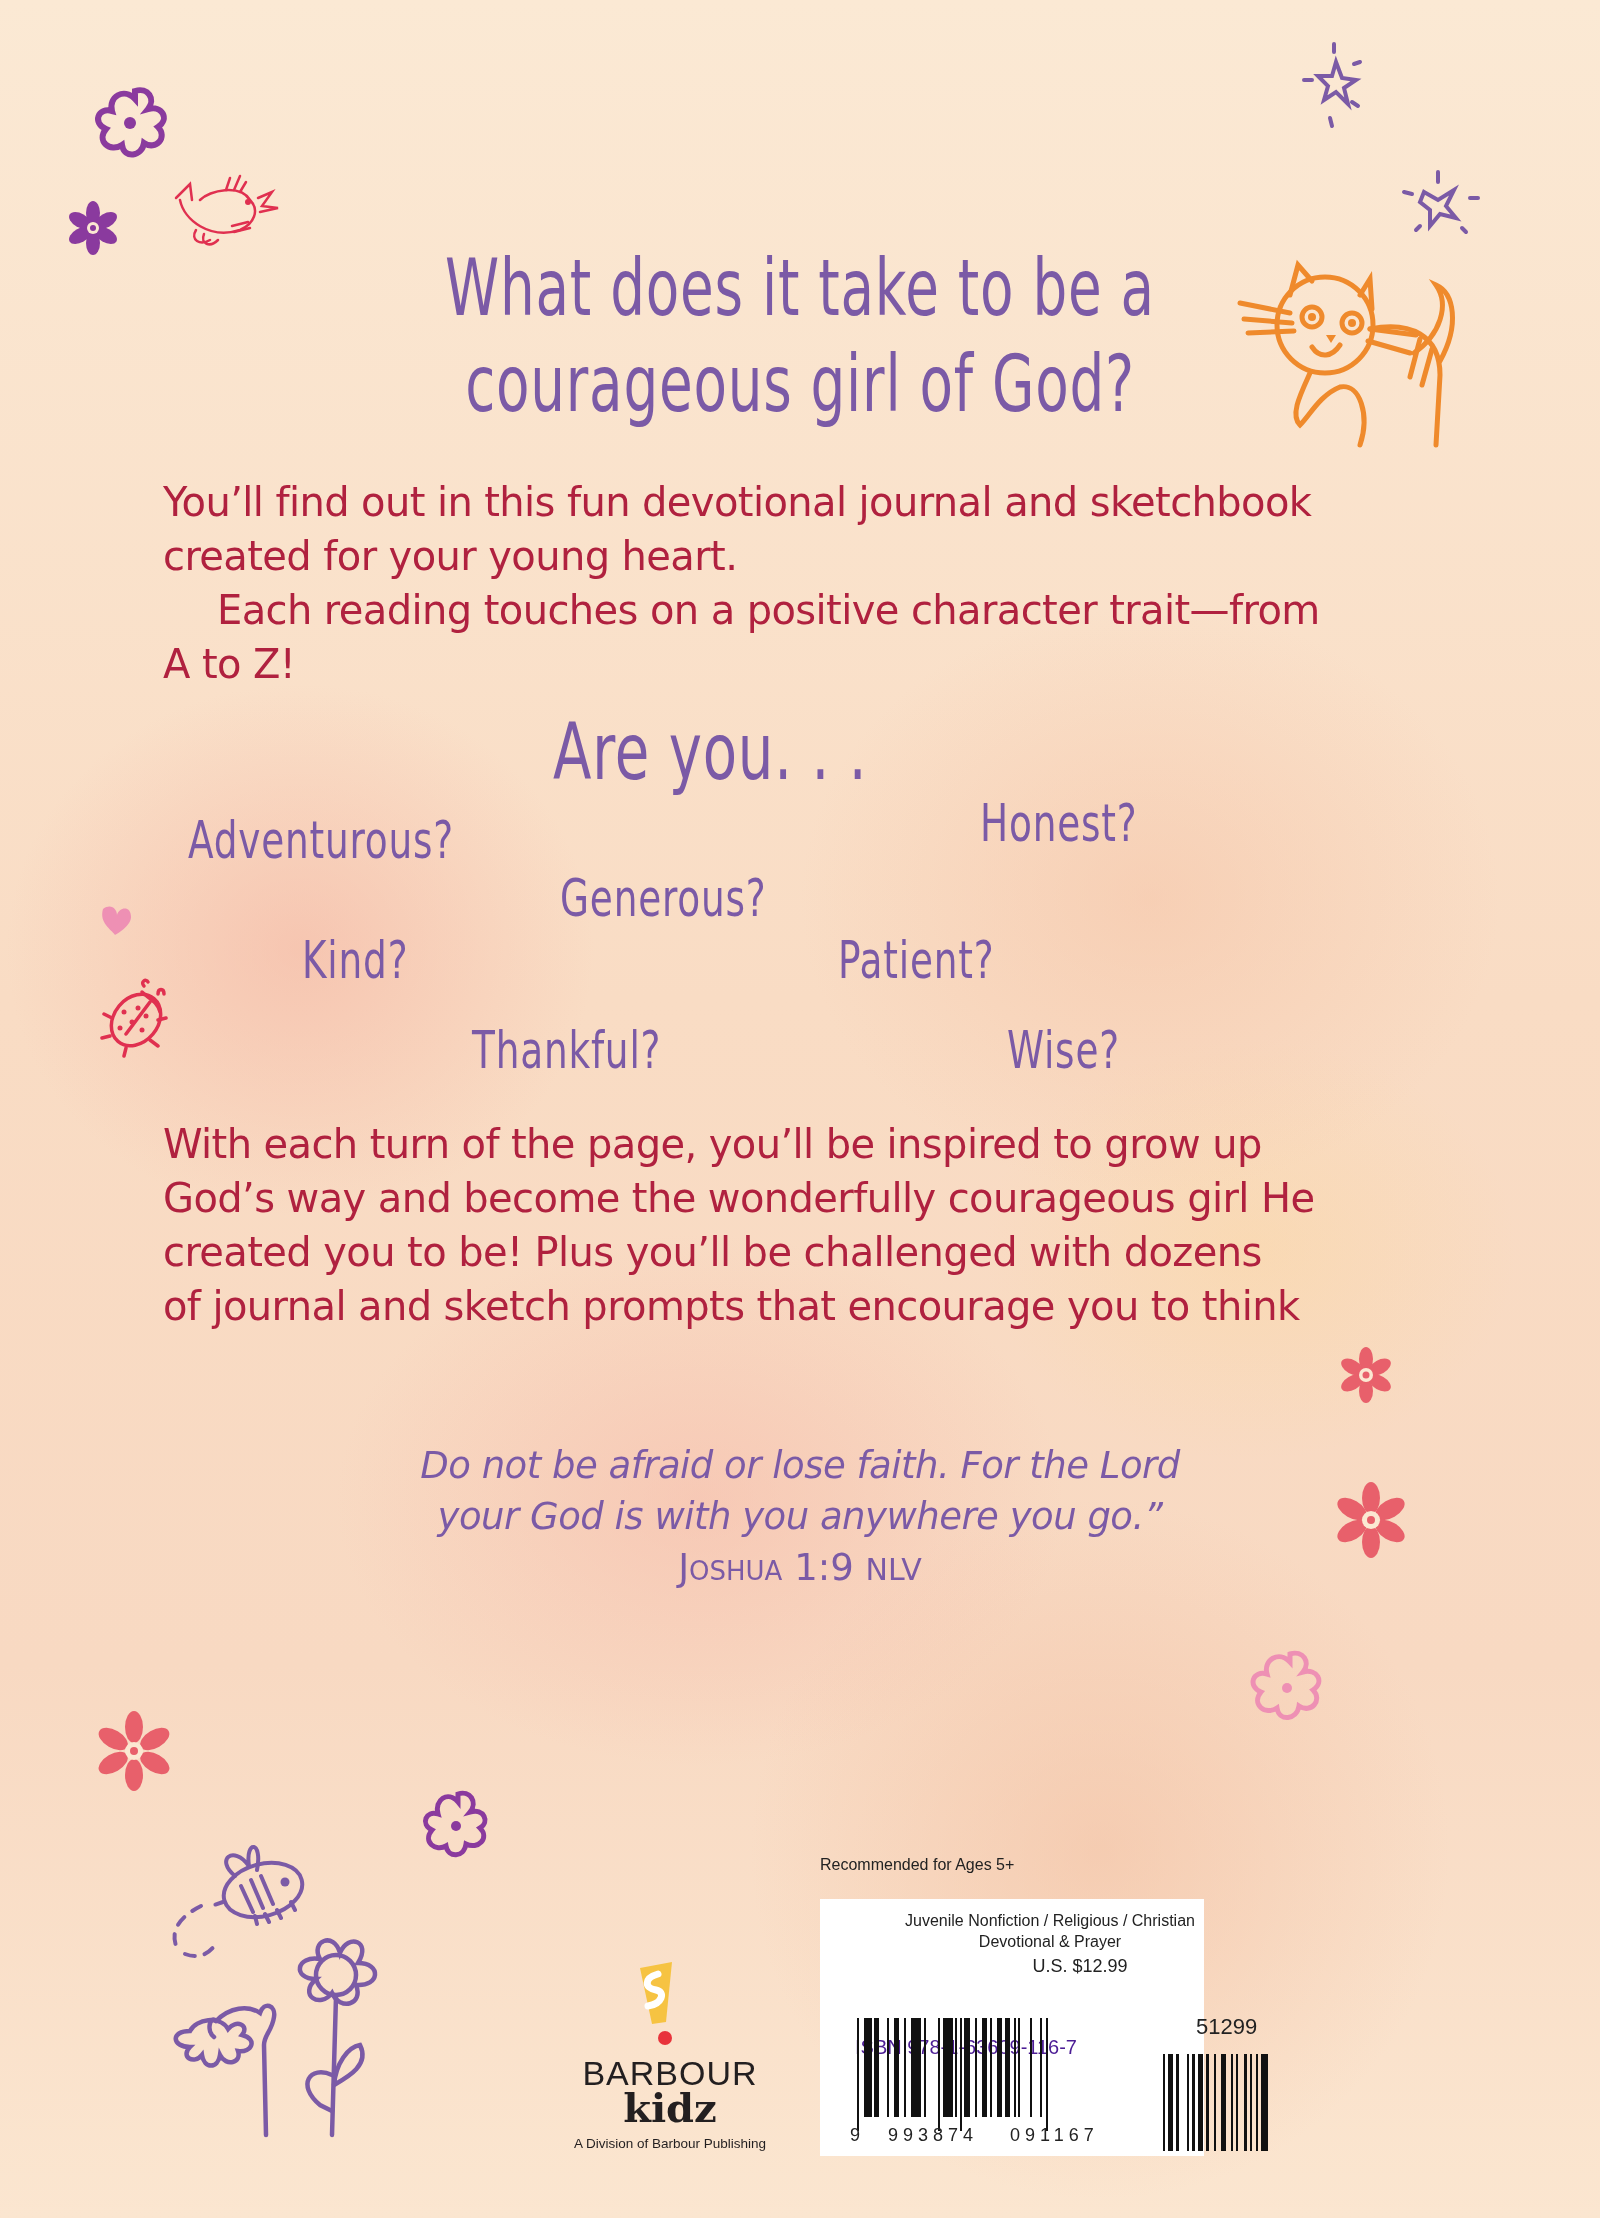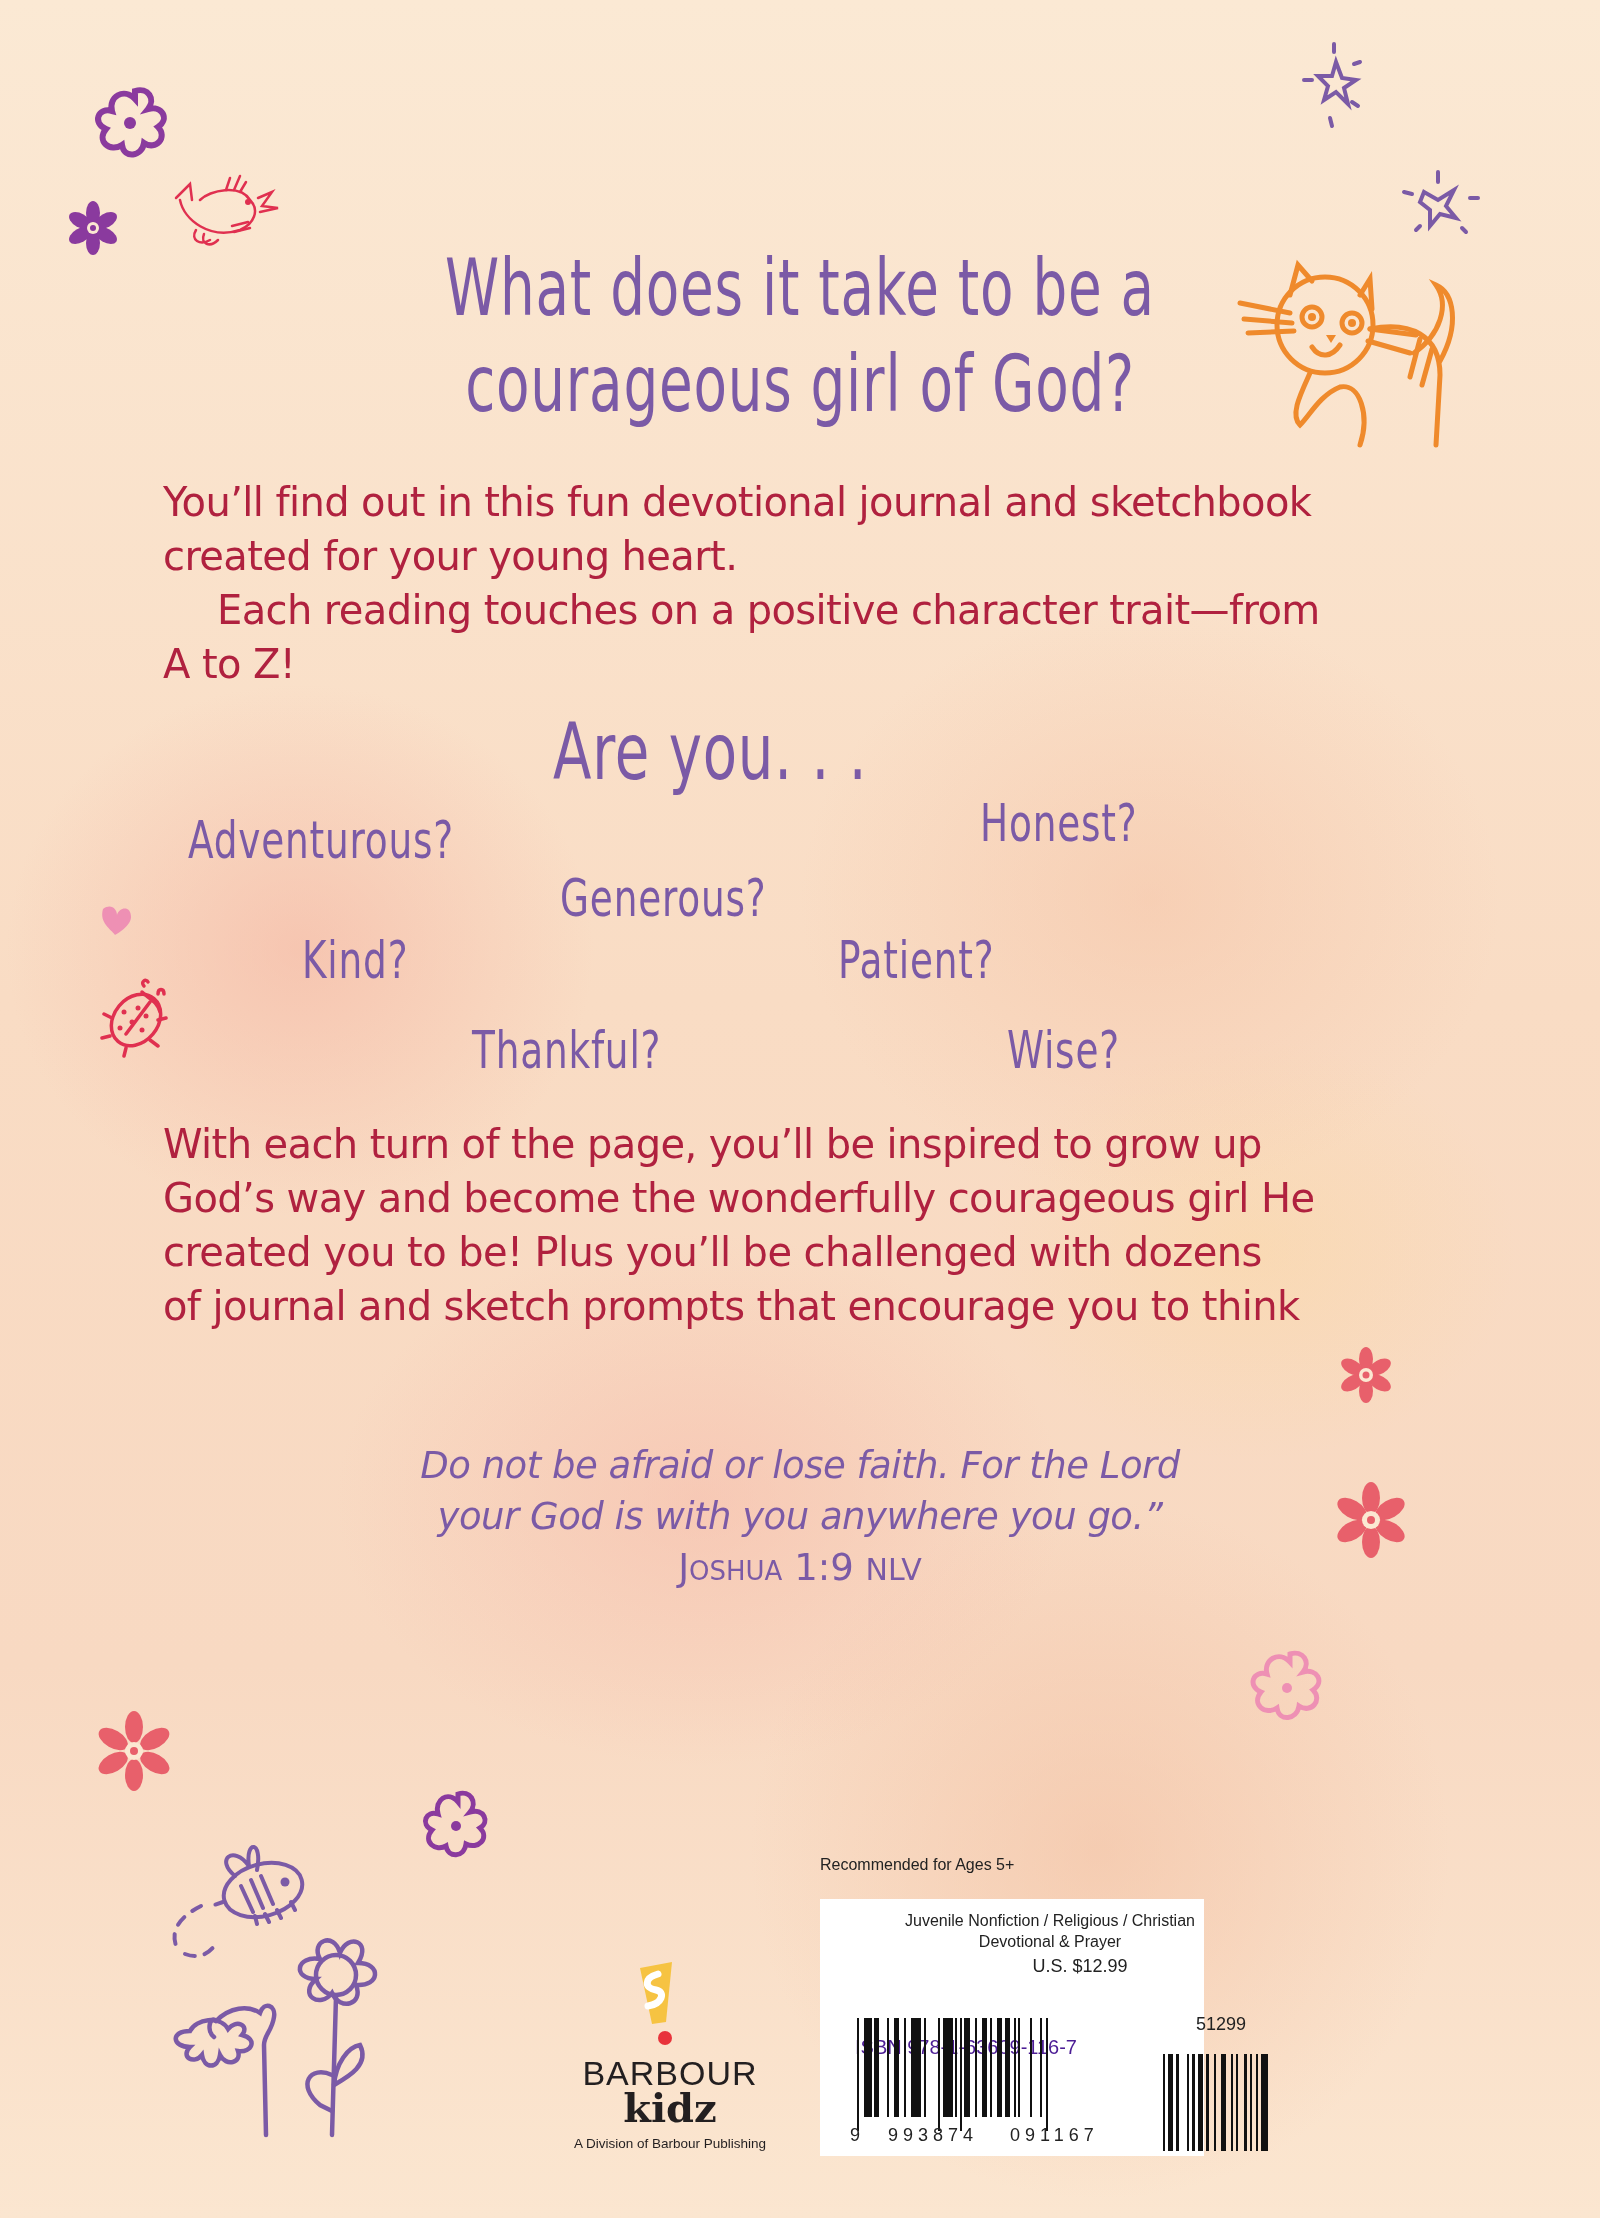--- a/index.html
+++ b/index.html
@@ -138,21 +138,21 @@
       <span style="width:2px;margin-right:2px;height:88%"></span>
       <span style="width:2px;margin-right:10px;height:88%"></span>
       <span style="width:2px;margin-right:8px;height:88%"></span>
       <span style="width:2px;margin-right:4px;height:88%"></span>
       <span style="width:2px;margin-right:0"></span>
   </div>
   <div class="digits" style="left:30px;top:226px;">9</div>
   <div class="digits" style="left:68px;top:226px;">993874</div>
   <div class="digits" style="left:190px;top:226px;">091167</div>
 
-  <div class="abs" style="left:376px;top:115px;font-size:18px;color:#222;">51299</div>
+  <div class="abs" style="left:376px;top:115px;font-size:22px;color:#222;">51299</div>
   <div class="bars" style="left:343px;top:155px;width:125px;height:97px;">
     <span style="width:2px;margin-right:3px"></span>
       <span style="width:5px;margin-right:3px"></span>
       <span style="width:3px;margin-right:8px"></span>
       <span style="width:2px;margin-right:3px"></span>
       <span style="width:3px;margin-right:3px"></span>
       <span style="width:5px;margin-right:3px"></span>
       <span style="width:3px;margin-right:5px"></span>
       <span style="width:2px;margin-right:5px"></span>
       <span style="width:5px;margin-right:5px"></span>

